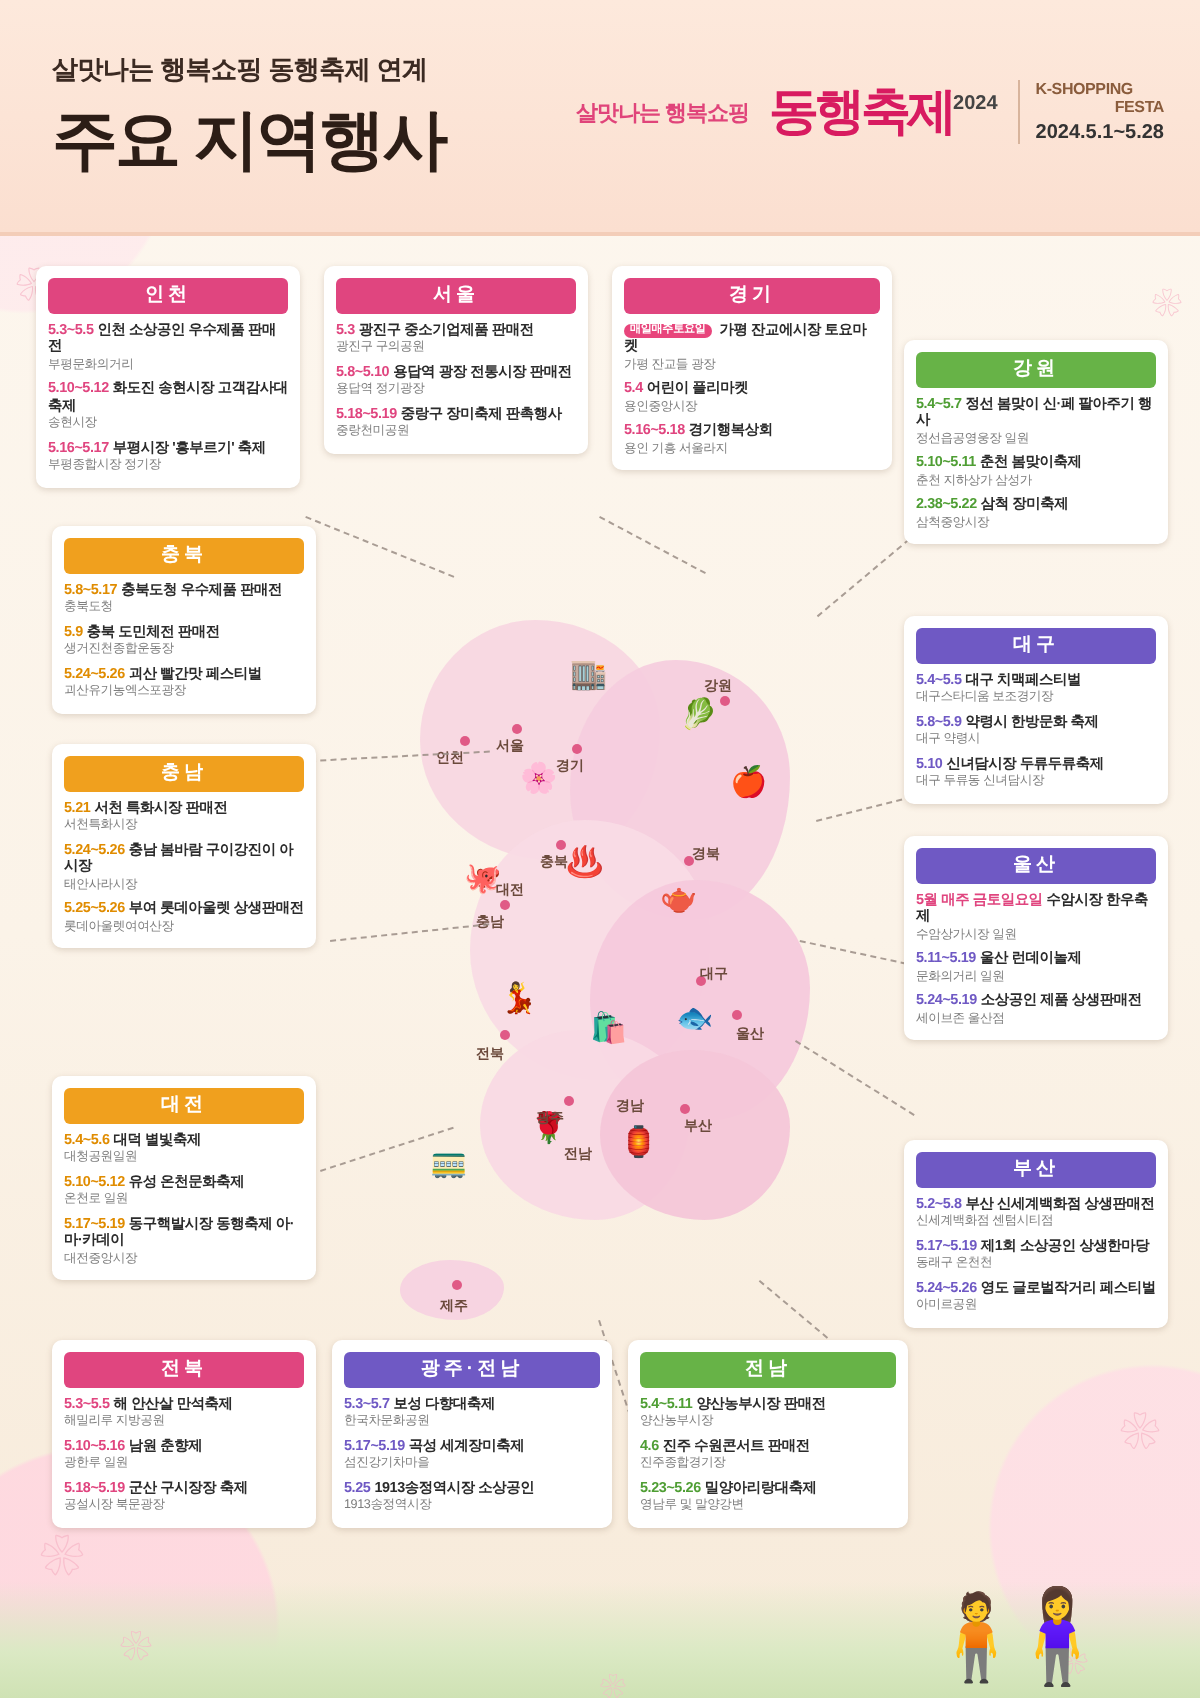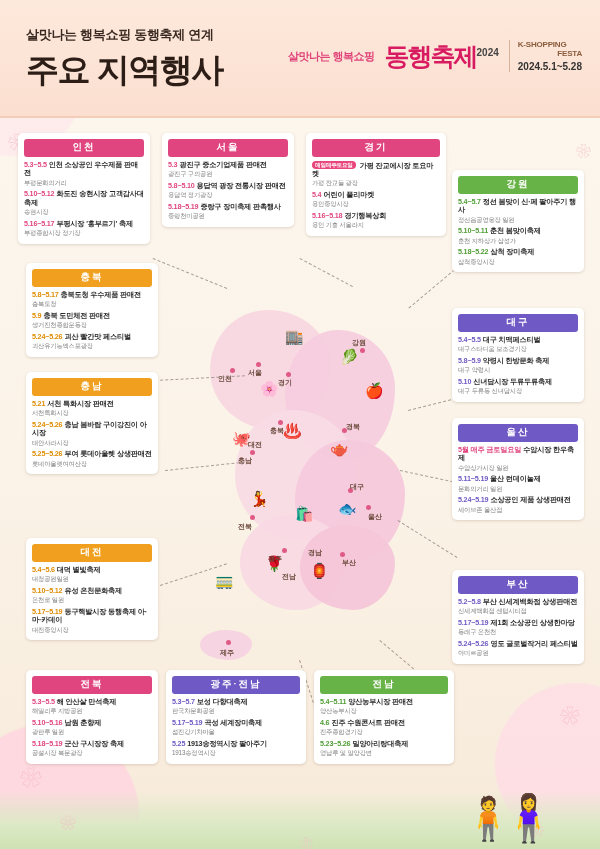--- a/index.html
+++ b/index.html
@@ -242,21 +242,21 @@
   <div class="card-hd" style="background:#67b347;">강원</div>
   <div class="ev">
     <div class="ev-top"><span class="ev-date" style="color:#4f9e34;">5.4~5.7</span><span class="ev-name">정선 봄맞이 신·페 팔아주기 행사</span></div>
     <div class="ev-place">정선읍공영웅장 일원</div>
   </div>
   <div class="ev">
     <div class="ev-top"><span class="ev-date" style="color:#4f9e34;">5.10~5.11</span><span class="ev-name">춘천 봄맞이축제</span></div>
     <div class="ev-place">춘천 지하상가 삼성가</div>
   </div>
   <div class="ev">
-    <div class="ev-top"><span class="ev-date" style="color:#4f9e34;">5.18~5.22</span><span class="ev-name">삼척 장미축제</span></div>
+    <div class="ev-top"><span class="ev-date" style="color:#4f9e34;">2.38~5.22</span><span class="ev-name">삼척 장미축제</span></div>
     <div class="ev-place">삼척중앙시장</div>
   </div>
 </div>
 
 <div class="card" style="left:26px; top:263px; width:132px;">
   <div class="card-hd" style="background:#f0a01e;">충북</div>
   <div class="ev">
     <div class="ev-top"><span class="ev-date" style="color:#e08c00;">5.8~5.17</span><span class="ev-name">충북도청 우수제품 판매전</span></div>
     <div class="ev-place">충북도청</div>
   </div>
@@ -370,21 +370,21 @@
   <div class="card-hd" style="background:#6f59c4;">광주·전남</div>
   <div class="ev">
     <div class="ev-top"><span class="ev-date" style="color:#6f59c4;">5.3~5.7</span><span class="ev-name">보성 다향대축제</span></div>
     <div class="ev-place">한국차문화공원</div>
   </div>
   <div class="ev">
     <div class="ev-top"><span class="ev-date" style="color:#6f59c4;">5.17~5.19</span><span class="ev-name">곡성 세계장미축제</span></div>
     <div class="ev-place">섬진강기차마을</div>
   </div>
   <div class="ev">
-    <div class="ev-top"><span class="ev-date" style="color:#6f59c4;">5.25</span><span class="ev-name">1913송정역시장 팔아주기</span></div>
+    <div class="ev-top"><span class="ev-date" style="color:#6f59c4;">5.25</span><span class="ev-name">1913송정역시장 소상공인</span></div>
     <div class="ev-place">1913송정역시장</div>
   </div>
 </div>
 
 <div class="card" style="left:314px; top:670px; width:140px;">
   <div class="card-hd" style="background:#67b347;">전남</div>
   <div class="ev">
     <div class="ev-top"><span class="ev-date" style="color:#4f9e34;">5.4~5.11</span><span class="ev-name">양산농부시장 판매전</span></div>
     <div class="ev-place">양산농부시장</div>
   </div>

